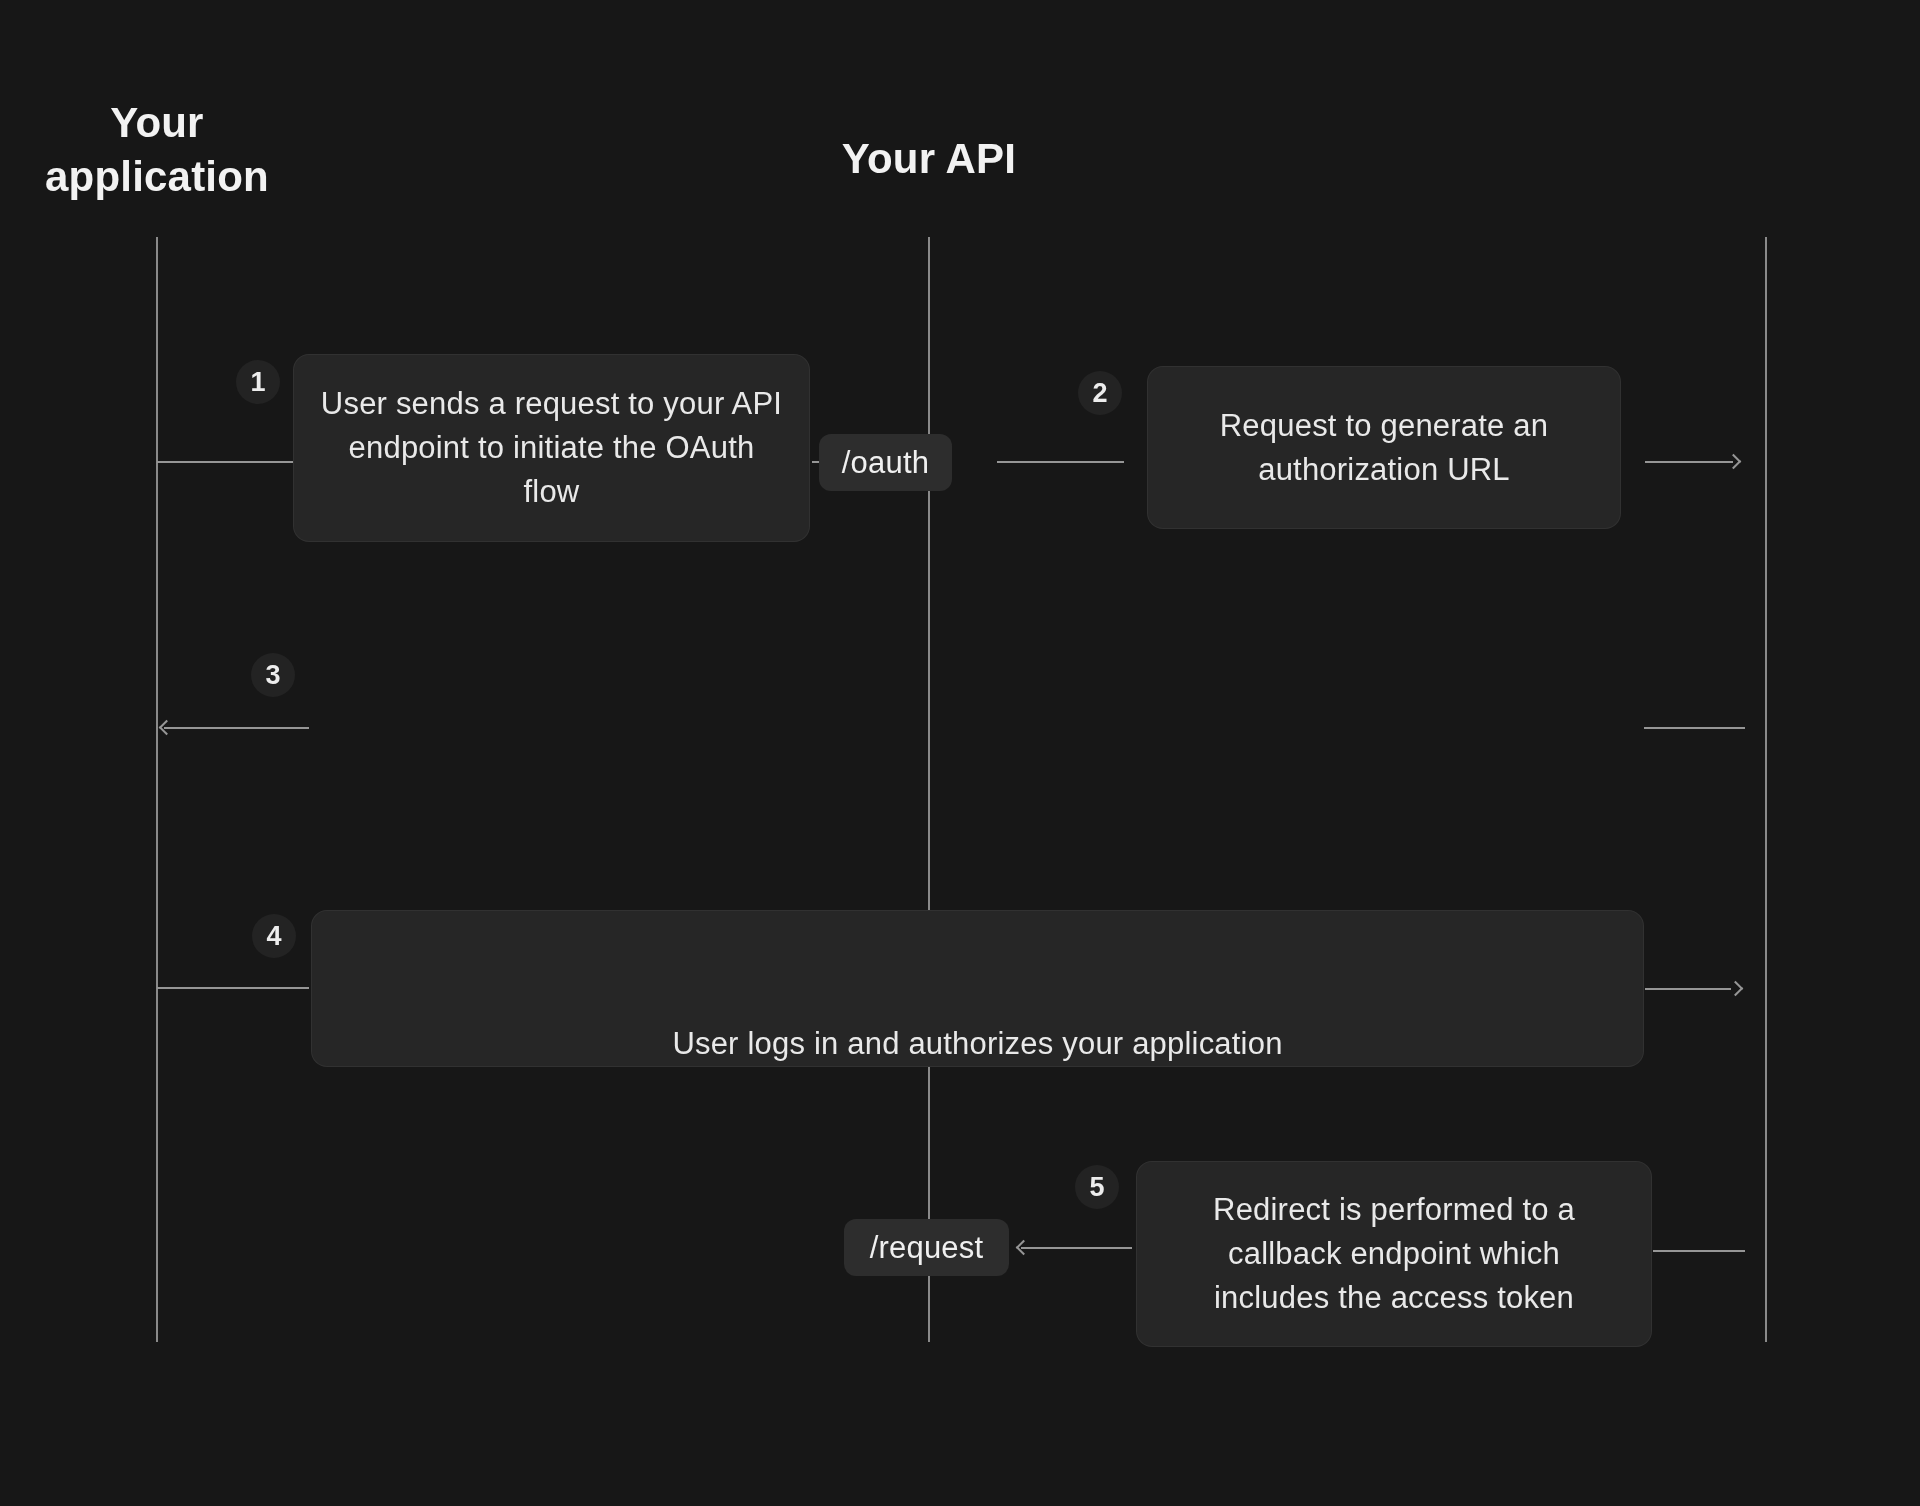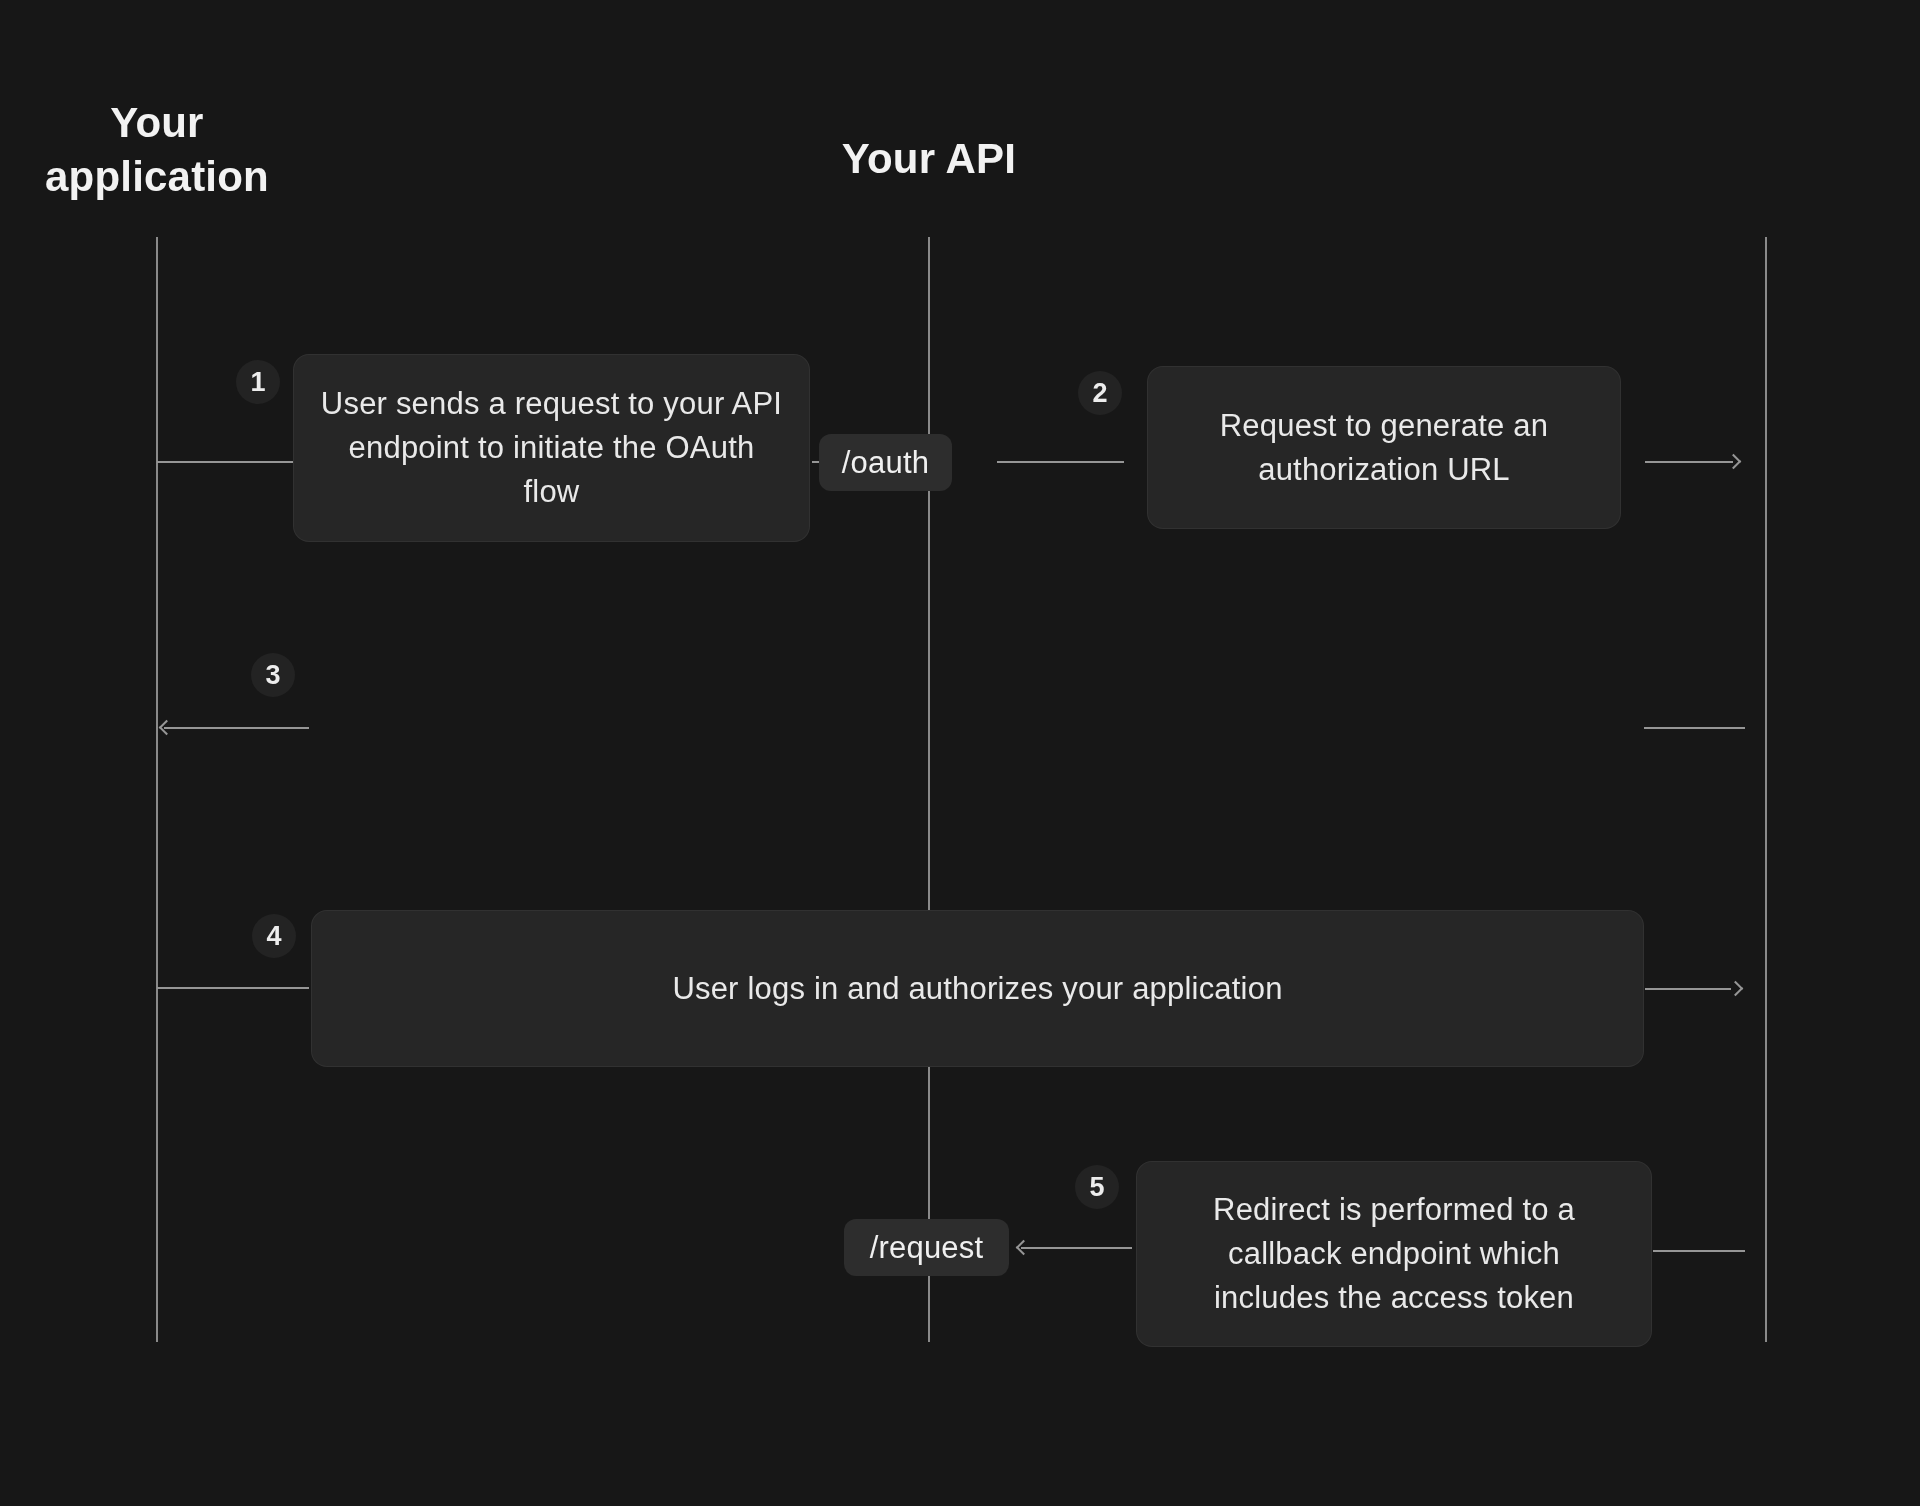--- a/index.html
+++ b/index.html
@@ -46,21 +46,21 @@
     display:block;text-align:center;
     font-size:31px;line-height:44px;color:#e9e9e9;
     letter-spacing:0.2px;
   }
   #box-1{left:293px;top:354px;width:517px;height:188px;}
   #box-1 .msg-text{width:465px;}
   #box-2{left:1147px;top:366px;width:474px;height:163px;}
   #box-2 .msg-text{width:400px;}
   #box-3{left:311px;top:649px;width:1332px;height:157px;}
   #box-3 .msg-text{width:880px;}
-  #box-4{left:311px;top:910px;width:1333px;height:157px;}
+  #box-4{left:311px;top:910px;width:1333px;height:157px;align-items:flex-end;}
   #box-4 .msg-text{width:1200px;}
   #box-5{left:1136px;top:1161px;width:516px;height:186px;}
   #box-5 .msg-text{width:444px;}
   
   .num-circle{
     position:absolute;width:44px;height:44px;border-radius:50%;
     background:#232323;
     display:flex;align-items:center;justify-content:center;
     font-size:27px;font-weight:600;color:#ededed;
   }

